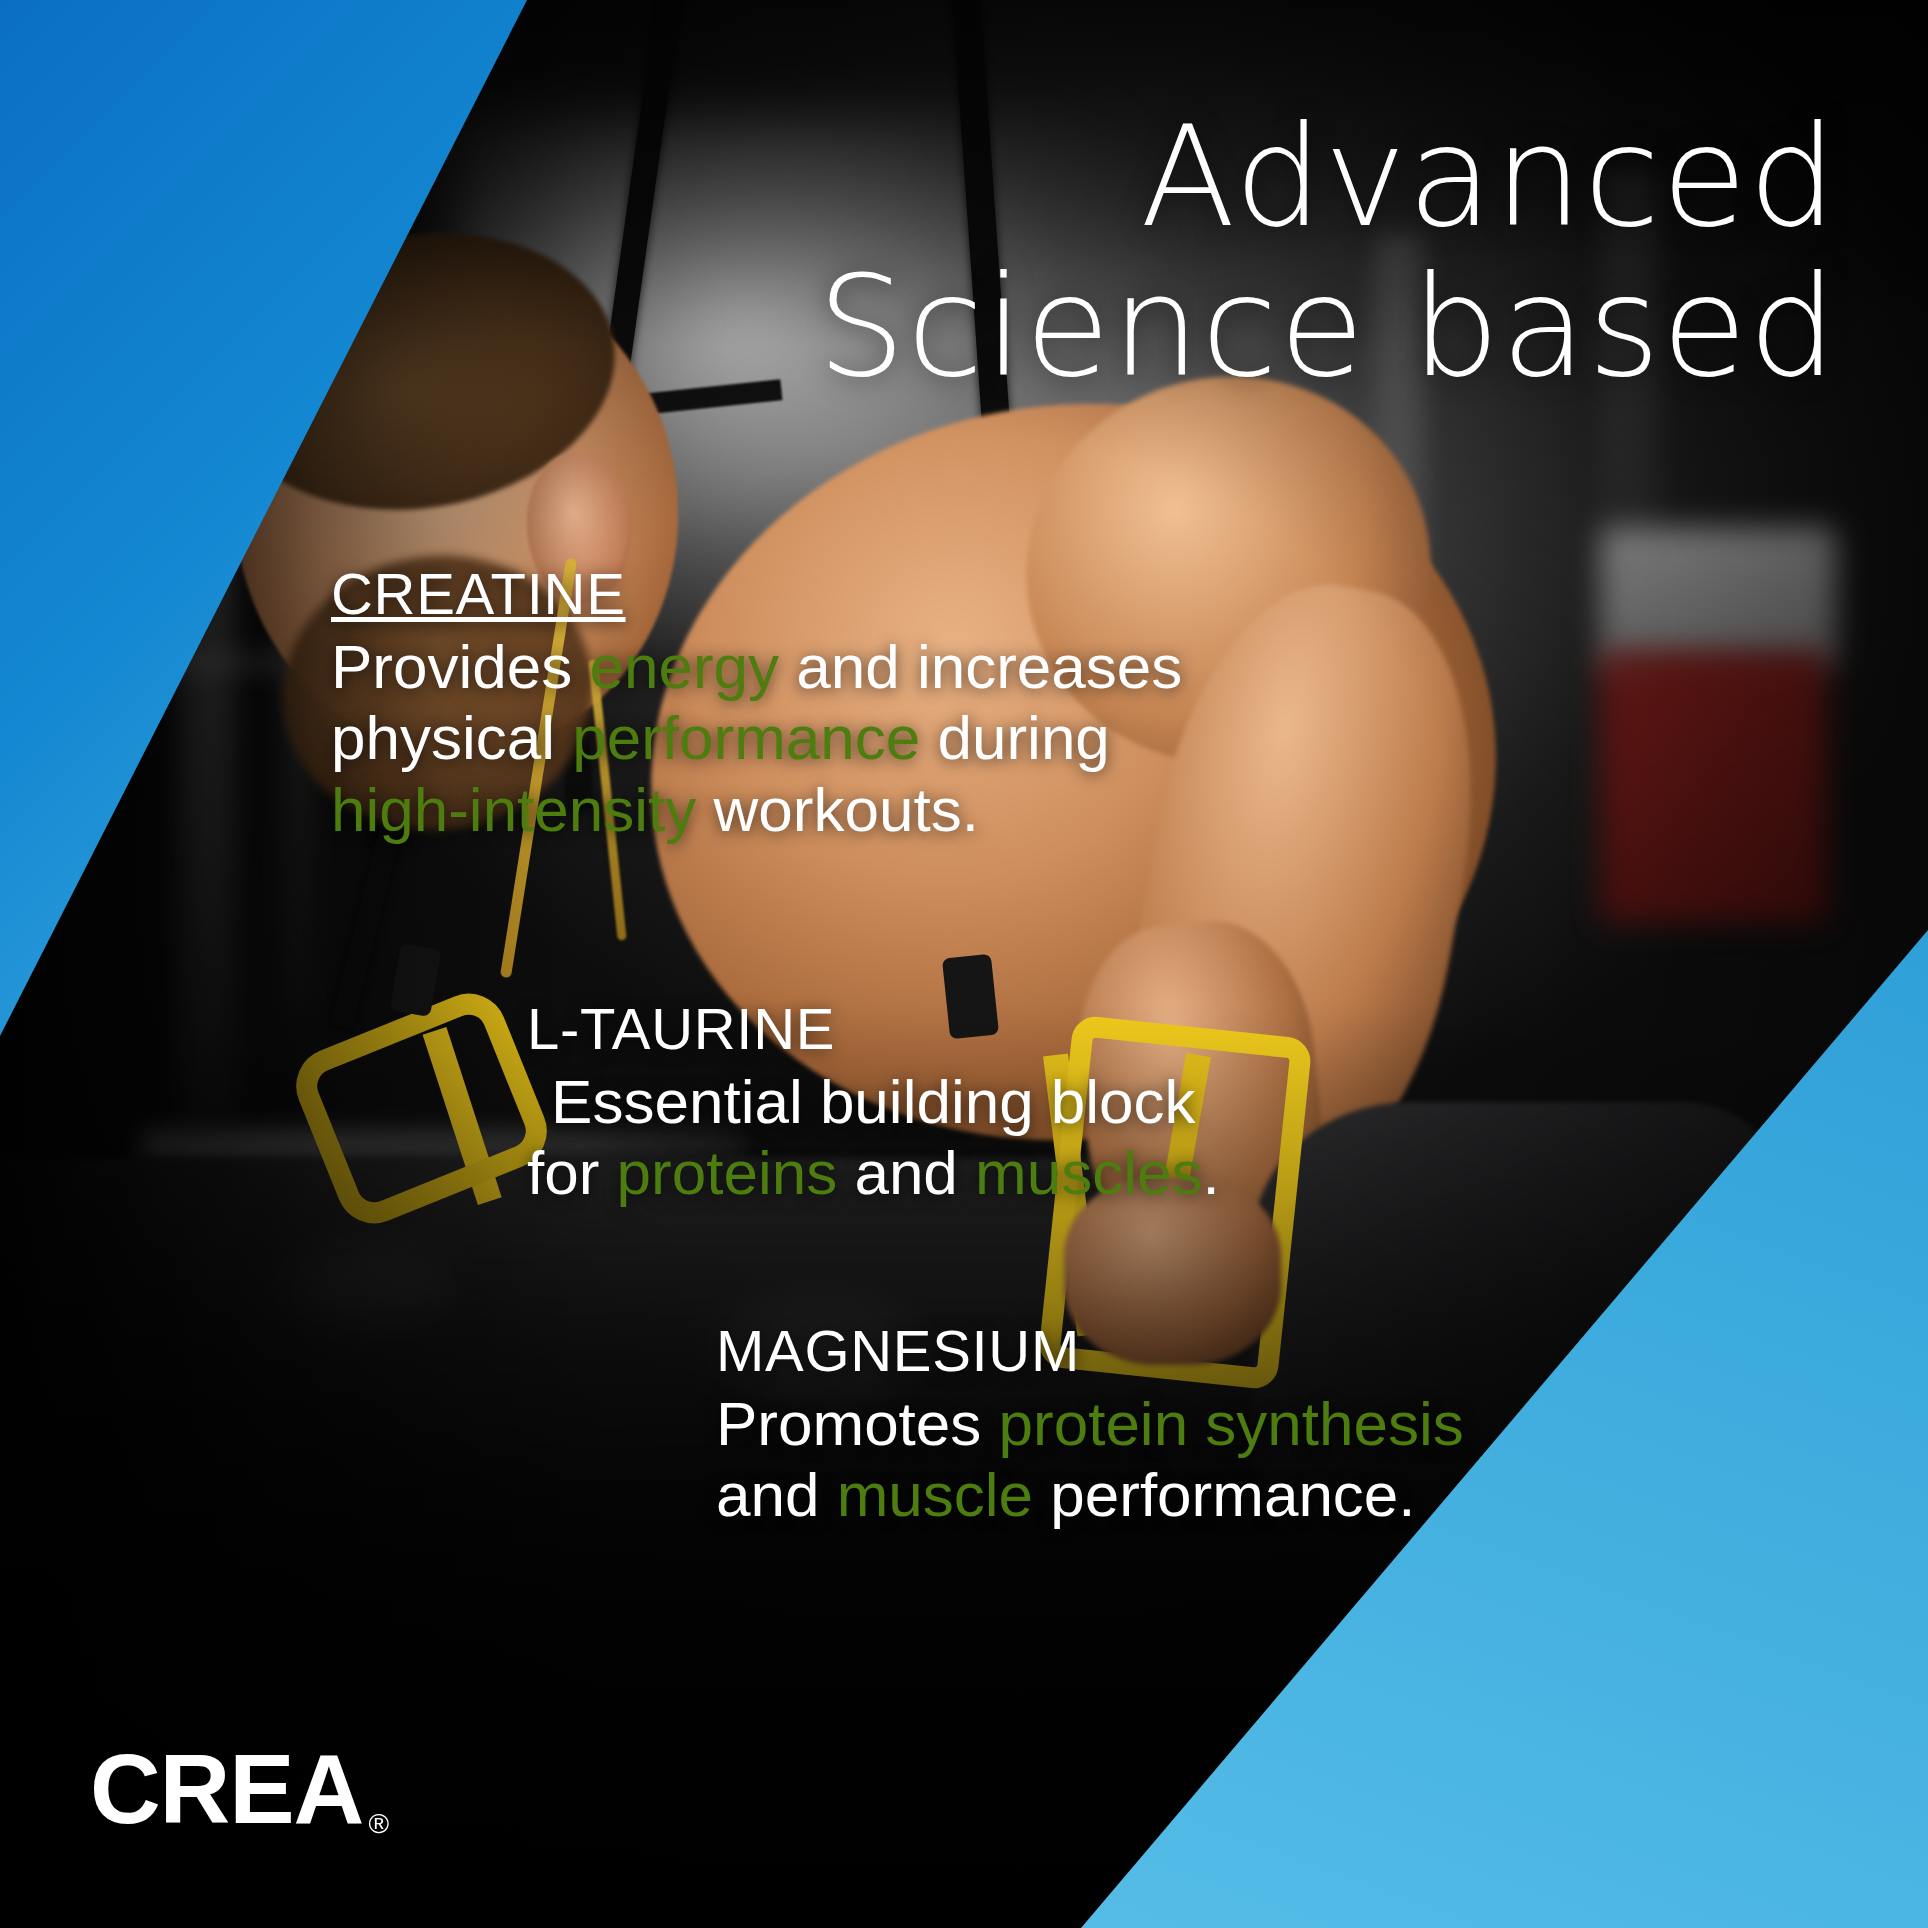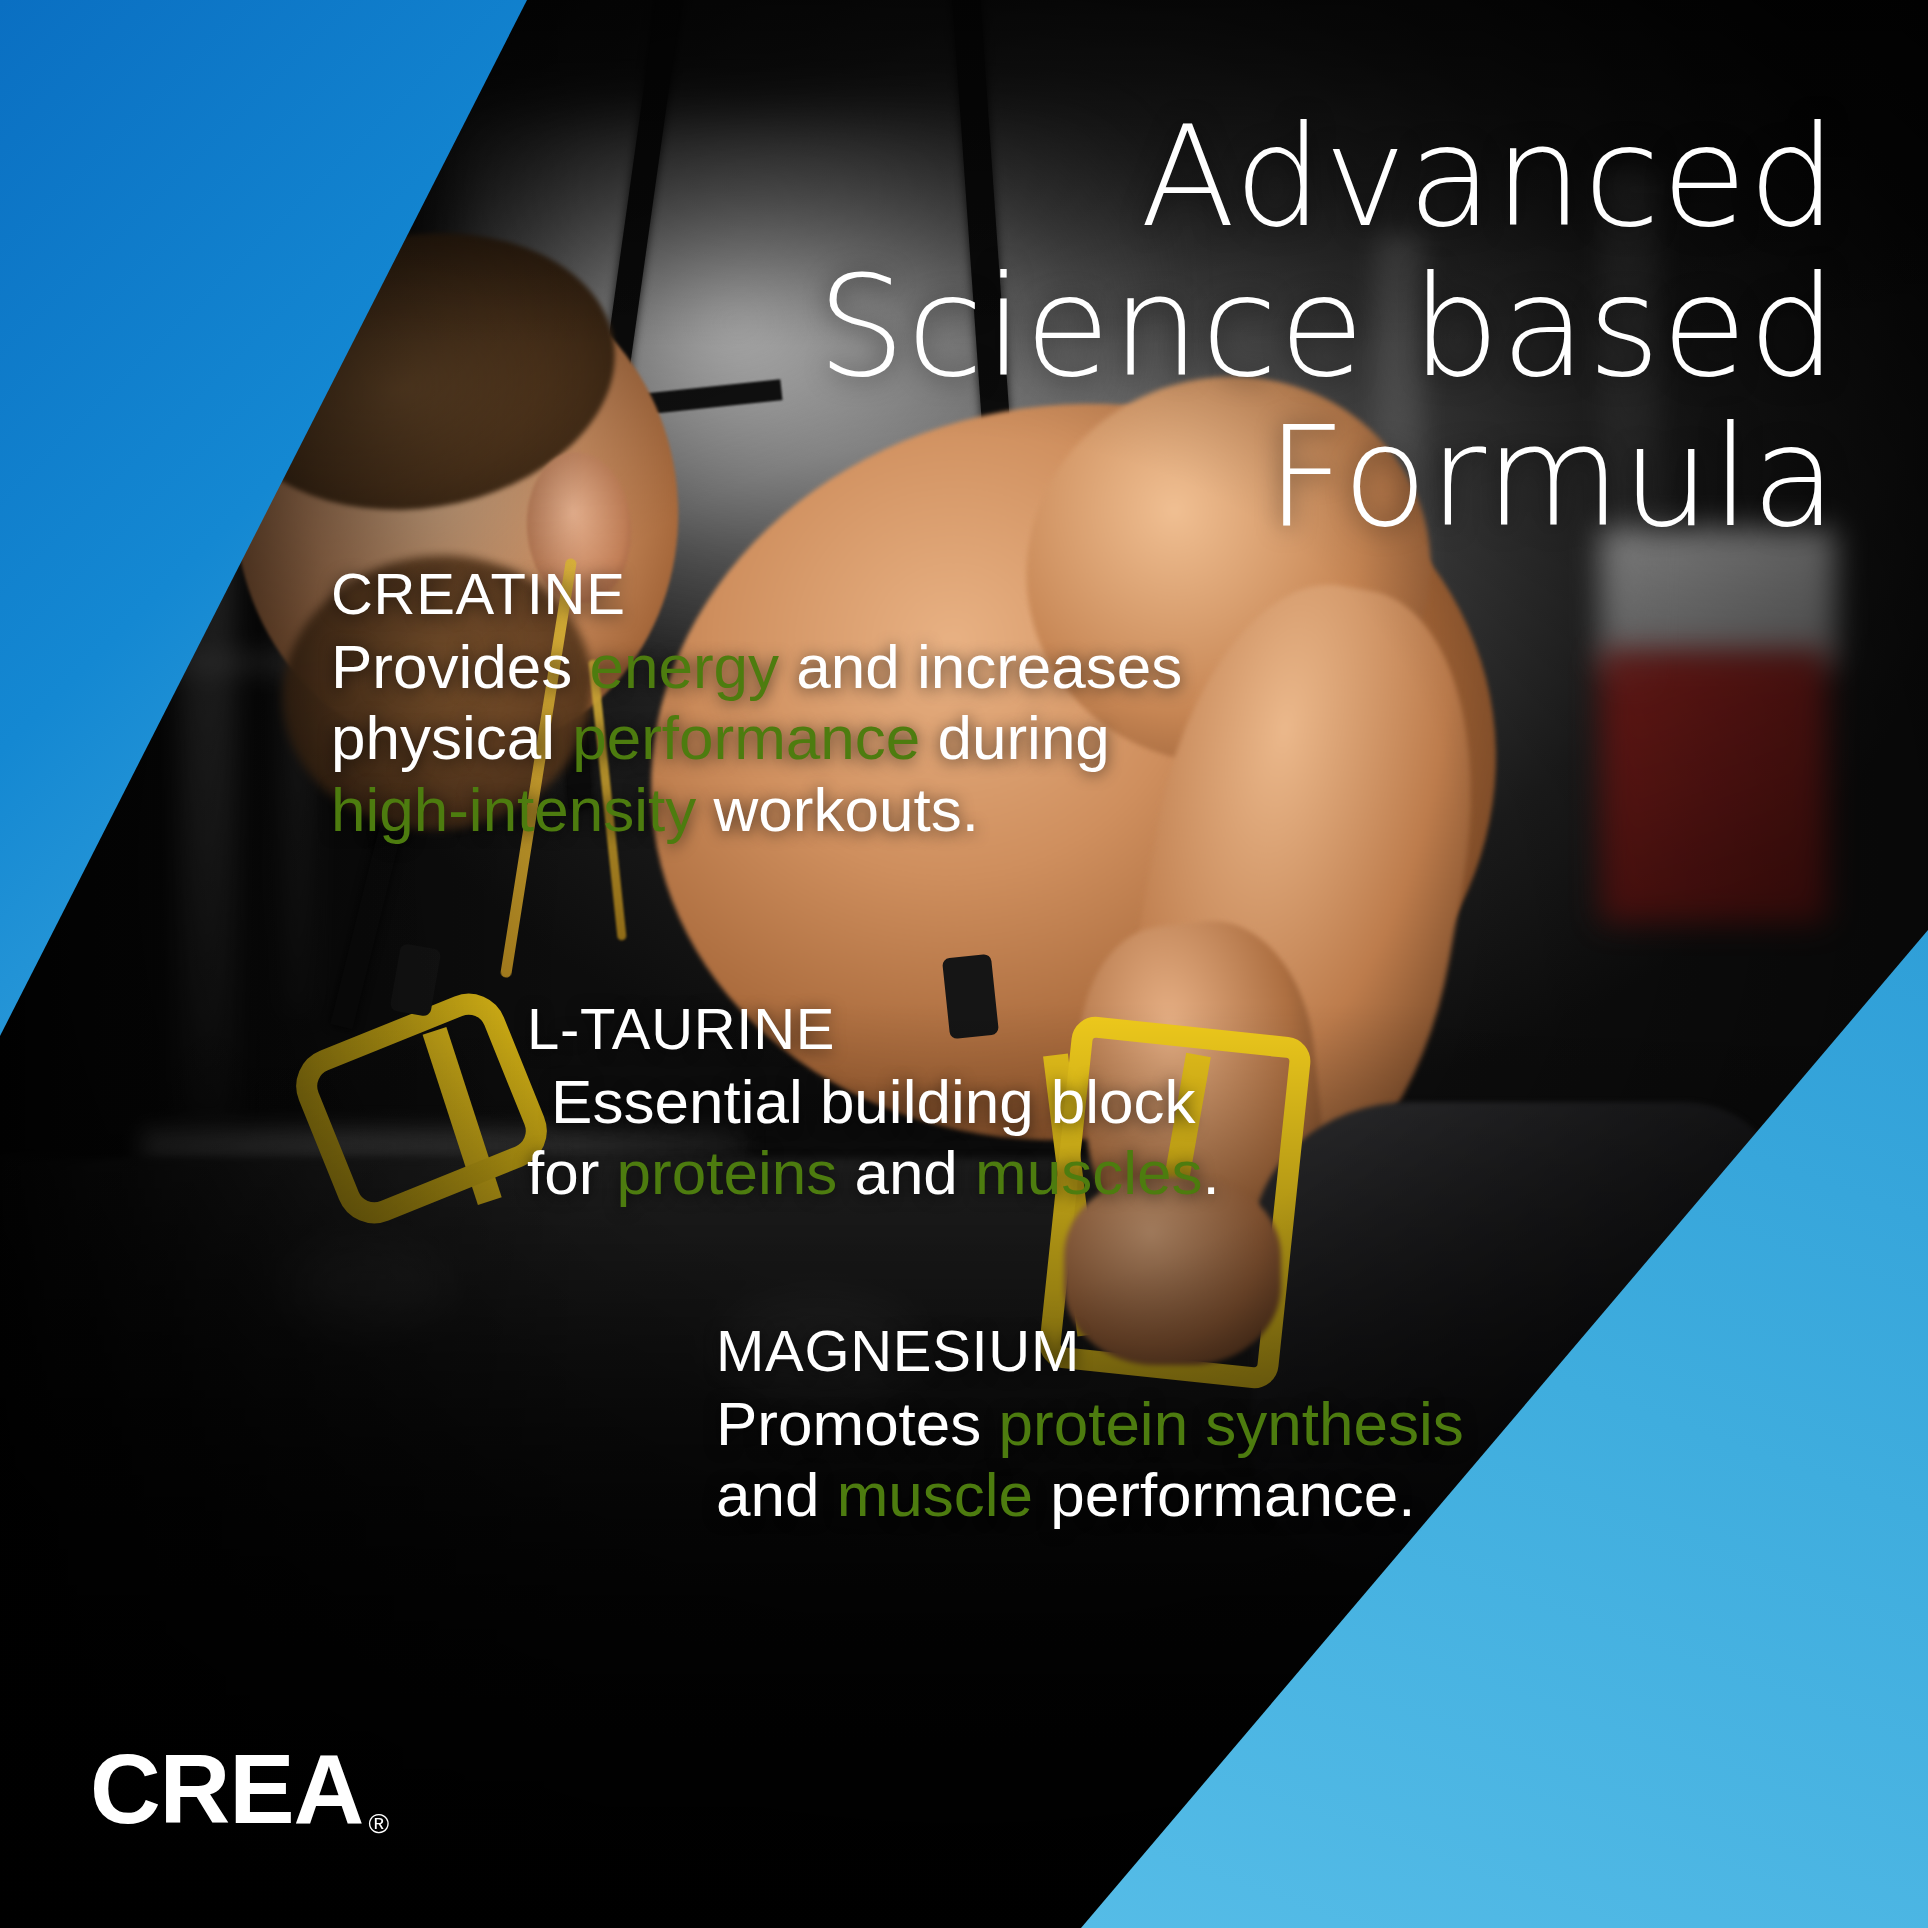--- a/index.html
+++ b/index.html
@@ -200,21 +200,21 @@
     font-weight:400;
     font-size:62px;
     line-height:1.16;
     color:#ffffff;
     text-shadow:0 1.9px 15px rgba(0,0,0,.7);
   }
   .ing .ln{display:block;white-space:nowrap;}
   .hlw{color:#4d7c0f;}
 
   #ing-creatine{left:331px;top:565px;text-align:left;}
-  #ing-creatine h3{text-align:left;}
+  #ing-creatine h3{text-align:left;text-decoration:underline;}
   #ing-taurine{left:527px;top:1000px;text-align:center;}
   #ing-taurine h3{text-align:left;}
   #ing-magnesium{left:716px;top:1322px;text-align:left;}
 
   
   .logo{
     position:absolute;left:90px;bottom:90px;
     display:flex;align-items:flex-end;
     font-family:"Liberation Sans", sans-serif;
     line-height:1;
@@ -281,21 +281,20 @@
     <div class="left-dark"></div>
     <div class="vignette"></div>
   </div>
 
   <div class="wedge wedge-tl"></div>
   <div class="wedge wedge-br"></div>
 
   <div class="headline">
     <span class="hl">Advanced</span>
     <span class="hl">Science based</span>
-    <span class="hl">Formula</span>
   </div>
 
   <div class="ing" id="ing-creatine">
     <h3>CREATINE</h3>
     <p>
         <span class="ln"><span>Provides </span><span class="hlw">energy</span><span> and increases</span></span>
         <span class="ln"><span>physical </span><span class="hlw">performance</span><span> during</span></span>
         <span class="ln"><span class="hlw">high-intensity</span><span> workouts.</span></span>
       </p>
   </div>

